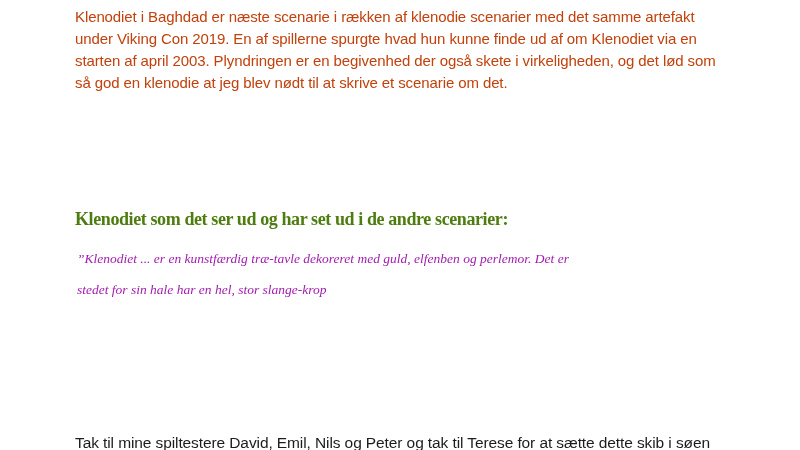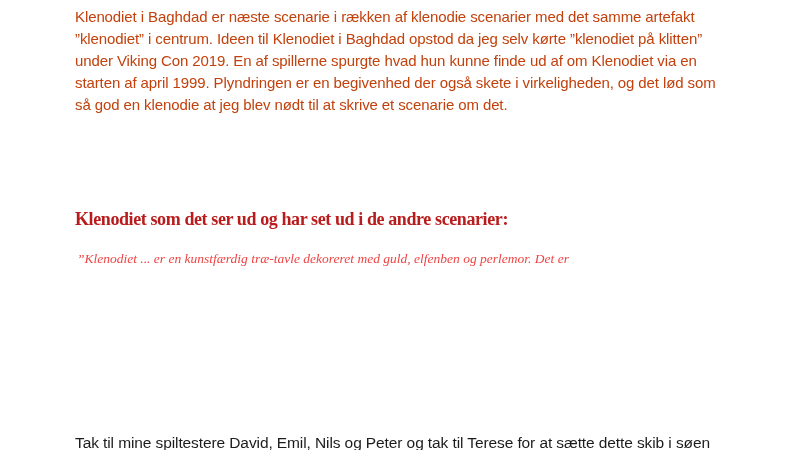--- a/index.html
+++ b/index.html
@@ -34,34 +34,34 @@
     white-space: nowrap;
   }
   .section-heading {
     position: absolute;
     left: 75px;
     top: 207px;
     font-family: "Liberation Serif", serif;
     font-weight: 700;
     font-size: 18px;
     line-height: 24px;
-    color: #b91c1c;
+    color: #4d7c0f;
     letter-spacing: -0.4px;
     white-space: nowrap;
   }
   .quote {
     position: absolute;
     left: 77px;
     top: 243px;
     width: 640px;
     font-family: "Liberation Serif", serif;
     font-style: italic;
     font-size: 13.5px;
     line-height: 31px;
-    color: #ef4444;
+    color: #a21caf;
   }
   .quote .line {
     white-space: nowrap;
   }
   .footer-line {
     position: absolute;
     left: 75px;
     top: 432px;
     width: 680px;
     font-family: "Liberation Sans", sans-serif;
@@ -72,27 +72,27 @@
     white-space: nowrap;
   }
 </style>
 </head>
 <body>
 
 <div class="doc-page">
 
   <div class="intro">
     <div class="line">Klenodiet i Baghdad er næste scenarie i rækken af klenodie scenarier med det samme artefakt</div>
-    <div class="line">”klenodiet” i centrum. Ideen til Klenodiet i Baghdad opstod da jeg selv kørte ”klenodiet på klitten”</div>
     <div class="line">under Viking Con 2019. En af spillerne spurgte hvad hun kunne finde ud af om Klenodiet via en</div>
-    <div class="line">starten af april 1999. Plyndringen er en begivenhed der også skete i virkeligheden, og det lød som</div>
+    <div class="line">starten af april 2003. Plyndringen er en begivenhed der også skete i virkeligheden, og det lød som</div>
     <div class="line">så god en klenodie at jeg blev nødt til at skrive et scenarie om det.</div>
   </div>
 
   <div class="section-heading">Klenodiet som det ser ud og har set ud i de andre scenarier:</div>
 
   <div class="quote">
     <div class="line">”Klenodiet ... er en kunstfærdig træ-tavle dekoreret med guld, elfenben og perlemor. Det er</div>
+    <div class="line">stedet for sin hale har en hel, stor slange-krop</div>
   </div>
 
   <div class="footer-line">Tak til mine spiltestere David, Emil, Nils og Peter og tak til Terese for at sætte dette skib i søen</div>
 
 </div>
 
 </body></html>

